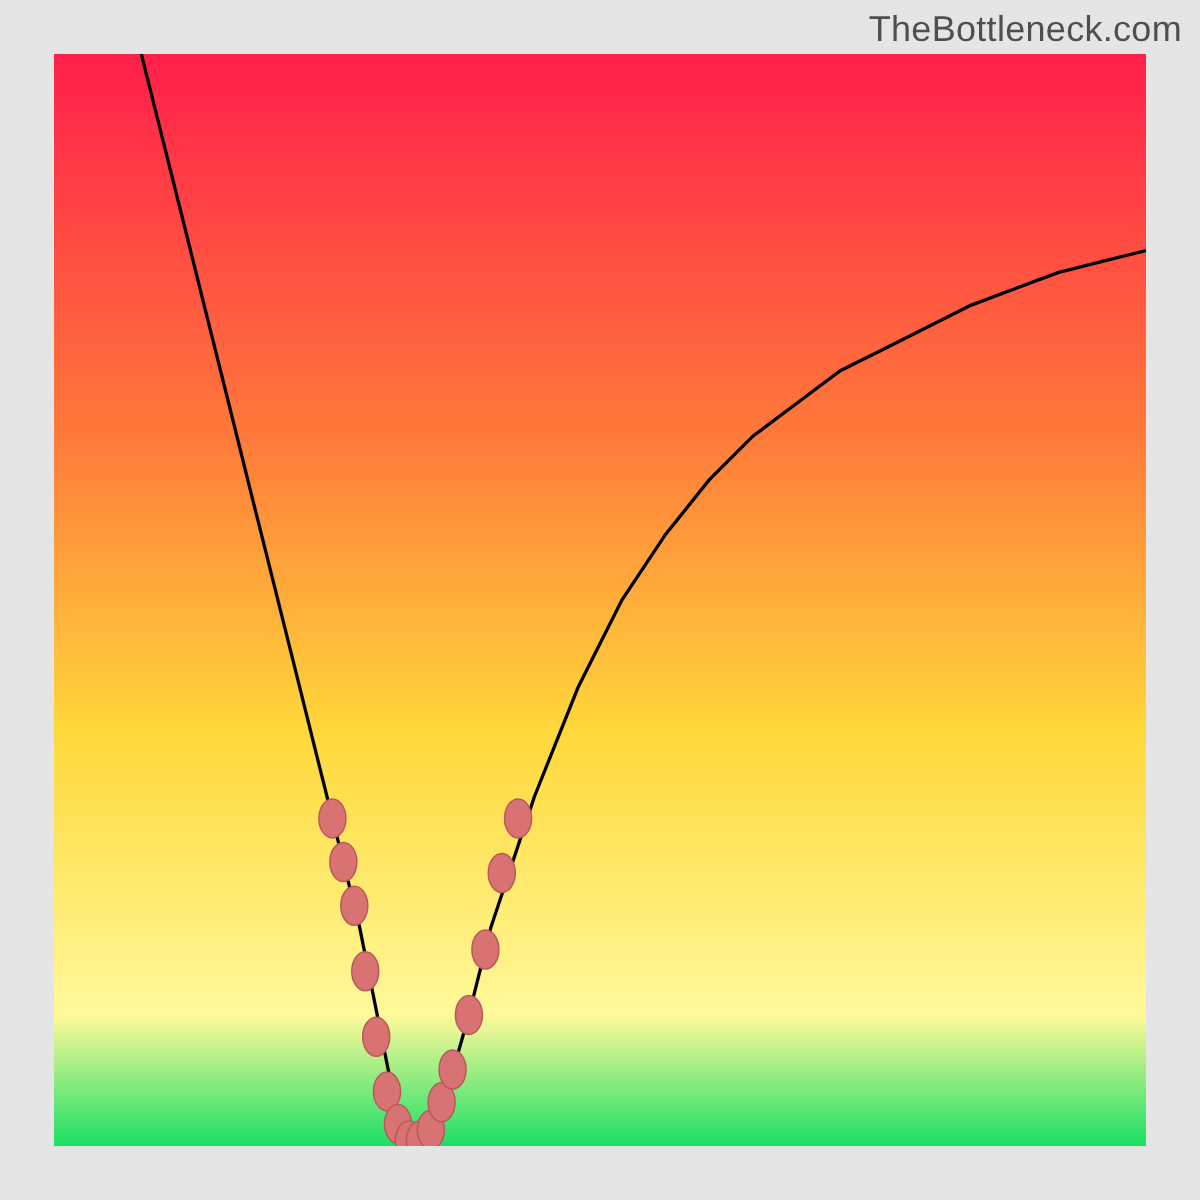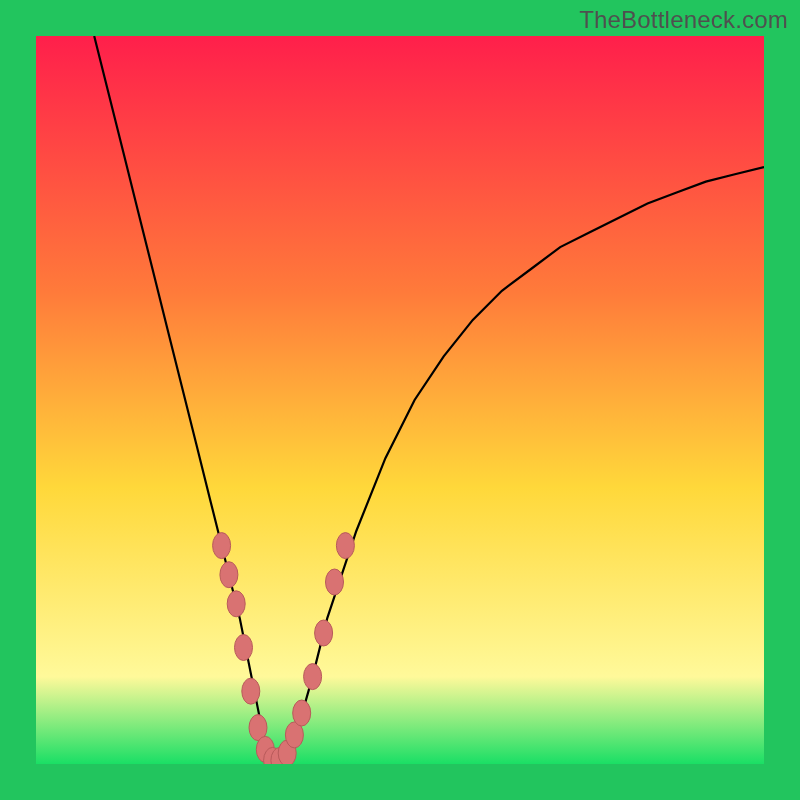--- a/index.html
+++ b/index.html
@@ -10,21 +10,21 @@
     overflow: hidden;
     background: #000;
     font-family: Arial, Helvetica, sans-serif;
   }
   .frame {
     position: absolute;
     top: 0;
     left: 0;
     width: 800px;
     height: 800px;
-    background: #22c55e;
+    background: #e5e5e5;
   }
   .plot {
     position: absolute;
     top: 36px;
     left: 36px;
     width: 728px;
     height: 728px;
   }
   .watermark {
     position: absolute;

